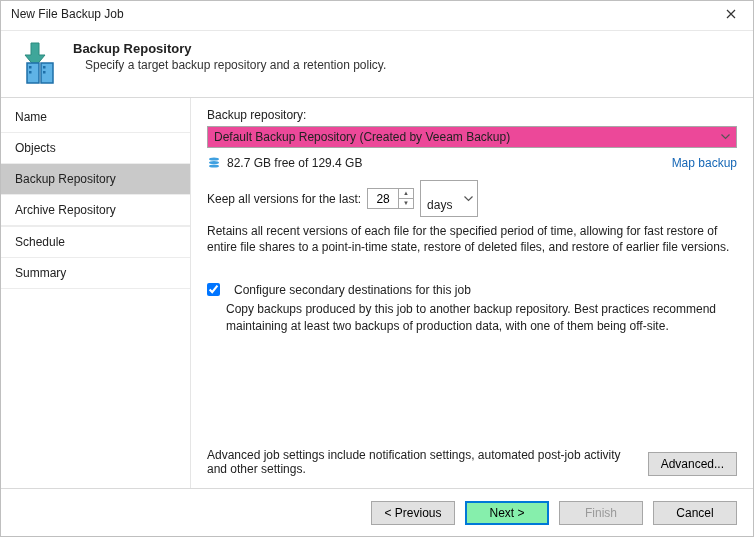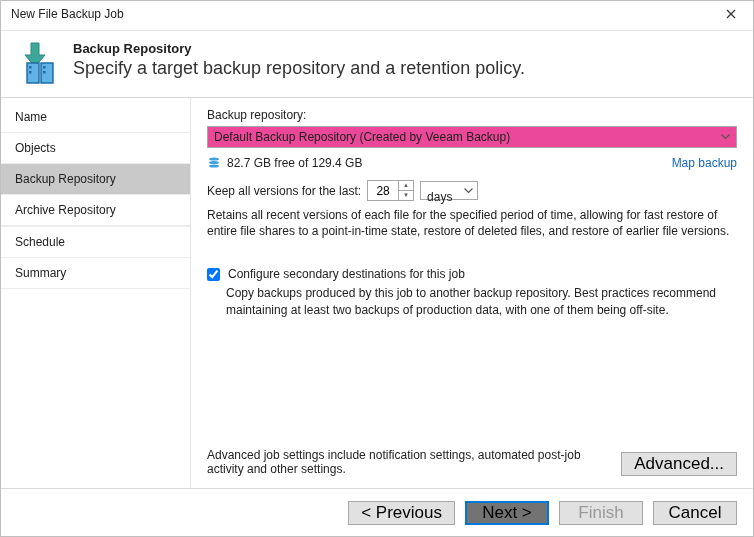--- a/index.html
+++ b/index.html
@@ -4,49 +4,49 @@
 <style>
   * { box-sizing: border-box; }
   html, body { margin: 0; padding: 0; font-family: "Segoe UI", Tahoma, sans-serif; font-size: 12px; color: #222; background:#fff; }
   .window { width: 754px; height: 537px; border: 1px solid #bfbfbf; display: flex; flex-direction: column; background:#fff; }
   .titlebar { height: 30px; display: flex; align-items: center; padding: 0 0 4px 10px; border-bottom: 1px solid #e8e8e8; }
   .titlebar .title { flex: 1; font-size: 12px; }
   .titlebar .close { width: 45px; height: 30px; display:flex; align-items:center; justify-content:center; cursor:pointer; }
   .header { display:flex; align-items:flex-start; padding: 10px 16px 12px 16px; border-bottom: 1px solid #d9d9d9; gap:12px; }
   .header .iconbox { width: 44px; height: 44px; flex: 0 0 44px; }
   .header h1 { margin:0; font-size: 13px; font-weight: 700; }
-  .header p { margin: 2px 0 0 0; font-size: 18px; color:#333; }
+  .header p { margin: 2px 0 0 12px; font-size: 12px; color:#333; }
   .body { flex:1; display:flex; min-height:0; }
   .sidebar { width: 190px; border-right: 1px solid #e5e5e5; padding-top: 4px; }
   .sidebar .item { padding: 8px 14px; font-size: 12px; cursor:pointer; }
   .sidebar .item.selected { background:#c9c9c9; }
   .sidebar .sep { height:1px; background:#ececec; margin:0; }
   .content { flex:1; padding: 10px 16px 0 16px; display:flex; flex-direction:column; position:relative; }
   .label { margin:0 0 4px 0; }
   .combo { width:100%; height:22px; border:1px solid #a7a7a7; background:#ec4899; display:flex; align-items:center; padding:0 6px; position:relative; cursor:pointer; }
   .combo .chev { position:absolute; right:6px; top:50%; transform:translateY(-50%); }
   .storage-row { display:flex; align-items:center; margin-top:8px; }
   .storage-row .map { margin-left:auto; color:#1667b6; cursor:pointer; }
   .keep-row { margin-top:10px; display:flex; align-items:center; gap:6px; }
   .spin { display:inline-flex; align-items:center; border:1px solid #a7a7a7; height:21px; }
   .spin input { width:30px; border:none; text-align:center; font-size:12px; padding:0; height:19px; outline:none; }
   .spin .arrows { display:flex; flex-direction:column; border-left:1px solid #a7a7a7; }
   .spin .arrows .a { width:14px; height:9.5px; display:flex; align-items:center; justify-content:center; font-size:6px; line-height:1; cursor:pointer; color:#555; }
   .spin .arrows .a:first-child { border-bottom:1px solid #a7a7a7; }
-  .unitsel { height:19px; border:1px solid #a7a7a7; display:inline-flex; align-items:center; padding:12px 18px 0 6px; position:relative; min-width:58px; cursor:pointer; }
+  .unitsel { height:37px; border:1px solid #a7a7a7; display:inline-flex; align-items:center; padding:12px 18px 0 6px; position:relative; min-width:58px; cursor:pointer; }
   .unitsel .chev { position:absolute; right:4px; top:50%; transform:translateY(-50%); }
   .desc { margin-top:6px; line-height:1.35; color:#222; }
   .sec { margin-top:16px; }
-  .chk-row { display:flex; align-items:center; gap:8px; }
+  .chk-row { display:flex; align-items:flex-start; gap:14px; }
   input[type=checkbox] { width:13px; height:13px; margin:0; }
   .sec-desc { margin:4px 0 0 19px; line-height:1.35; }
   .adv-row { display:flex; align-items:flex-end; gap:14px; margin-top:auto; padding-bottom:12px; }
   .adv-row .txt { flex:1;margin-top:16px; }
-  .btn { height:24px; min-width:84px; border:1px solid #a7a7a7; background:#e1e1e1; font-size:17px; cursor:pointer; padding:0 12px; }
-  .btn.primary { background:#737373; border:2px solid #0078d7; }
+  .btn { height:24px; min-width:84px; border:1px solid #a7a7a7; background:#e1e1e1; font-size:12px; cursor:pointer; padding:0 12px; }
+  .btn.primary { background:#86efac; border:2px solid #0078d7; }
   .btn[disabled] { color:#9a9a9a; cursor:default; }
   .footer { height:48px; border-top:1px solid #d9d9d9; display:flex; align-items:center; justify-content:flex-end; gap:10px; padding:0 16px; }
 </style>
 </head>
 <body>
 
 <div class="window">
 
   <div class="titlebar">
     <div class="title">New File Backup Job</div>

